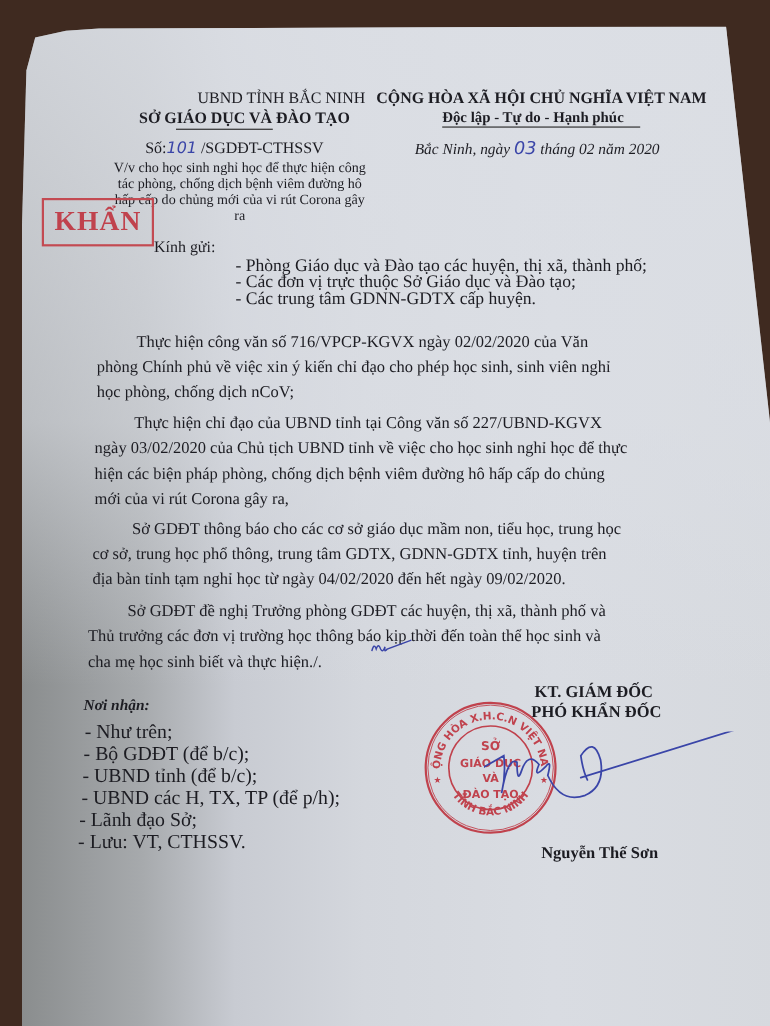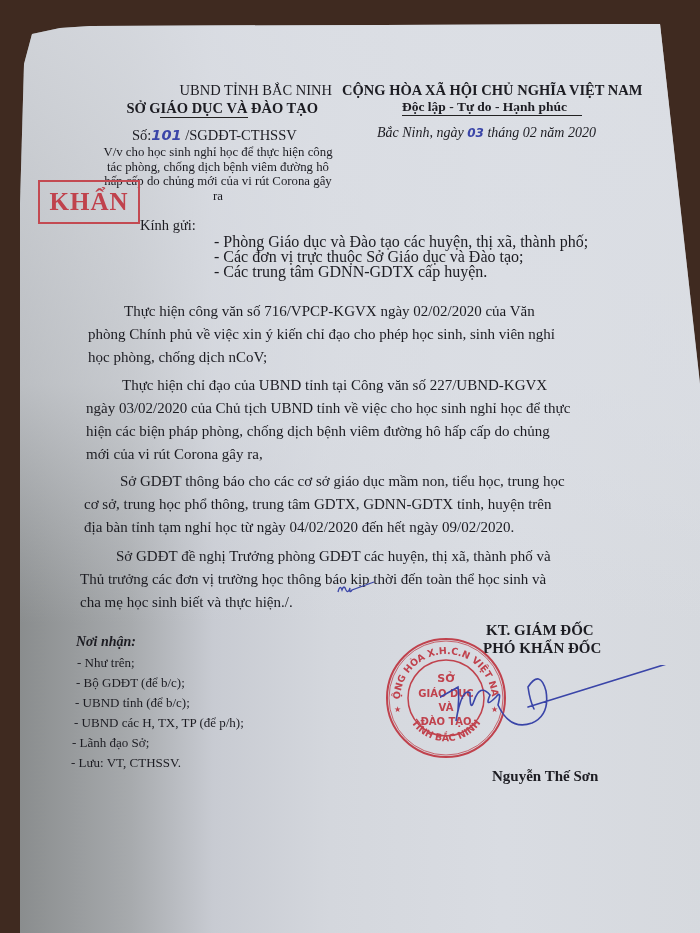--- a/index.html
+++ b/index.html
@@ -21,33 +21,33 @@
   }
   .abs { position: absolute; white-space: nowrap; }
   .c { text-align: right; }
   .hdr-left1 { left: 132px; top: 82px; width: 200px; font-size: 14.5px; }
   .hdr-left2 { left: 118px; top: 100px; width: 200px; font-size: 14.5px; font-weight: bold; }
   .hdr-left-line { left: 160px; top: 117px; width: 88px; height: 1px; background: #222; }
   .hdr-right1 { left: 342px; top: 82px; font-size: 14.5px; font-weight: bold; }
   .hdr-right2 { left: 402px; top: 99px; font-size: 13.5px; font-weight: bold; }
   .hdr-right-line { left: 402px; top: 115px; width: 180px; height: 1px; background: #222; }
   .date-line { left: 377px; top: 125px; font-size: 14px; font-style: italic; }
-  .hand { font-family: "DejaVu Sans", sans-serif; font-style: italic; color: #3a45a8; font-weight: bold; }
+  .hand { font-family: "DejaVu Sans", sans-serif; font-style: italic; color: #3a45a8; font-weight: normal; }
   .so-line { left: 132px; top: 127px; font-size: 14.5px; }
   .vv { left: 98px; top: 145px; width: 240px; font-size: 12.8px; line-height: 14.5px; text-align: center; white-space: normal; }
   .khan {
     left: 38px; top: 180px; width: 98px; height: 40px;
     border: 2px solid #c34a52; color: #c0424d; font-weight: bold;
     font-size: 25px; text-align: center; line-height: 40px; letter-spacing: 1px;
   }
   .kinh-gui { left: 140px; top: 217px; font-size: 14.5px; }
   .rcpt { font-size: 16px; }
   .para { font-size: 15px; line-height: 23px; }
   .noi-nhan { left: 76px; top: 634px; font-size: 14px; font-weight: bold; font-style: italic; text-align: center; }
-  .nn-item { font-size: 13px; }
+  .nn-item { font-size: 18px; }
   .sig-title { font-size: 15px; font-weight: bold; }
   .signer { left: 492px; top: 768px; font-size: 15px; font-weight: bold; }
   .stamp { left: 384px; top: 636px; width: 124px; height: 124px; }
   .sig { left: 440px; top: 665px; width: 262px; height: 75px; }
   .pen { left: 336px; top: 580px; width: 40px; height: 16px; }
 </style>
 </head>
 <body>
 
 <div class="paper"></div>
@@ -59,21 +59,21 @@
 
 <div class="abs so-line">
   <span>Số:</span><span class="hand">101</span><span> /SGDĐT-CTHSSV</span>
 </div>
 <div class="abs vv">V/v cho học sinh nghỉ học để thực hiện công tác phòng, chống dịch bệnh viêm đường hô hấp cấp do chủng mới của vi rút Corona gây ra</div>
 
 <div class="abs hdr-right1">CỘNG HÒA XÃ HỘI CHỦ NGHĨA VIỆT NAM</div>
 <div class="abs hdr-right2">Độc lập - Tự do - Hạnh phúc</div>
 <div class="abs hdr-right-line"></div>
 <div class="abs date-line">
-  <span>Bắc Ninh, ngày </span><span class="hand" style="font-size:12px">03</span><span> tháng 02 năm 2020</span>
+  <span>Bắc Ninh, ngày </span><span class="hand" style="font-size:16px">03</span><span> tháng 02 năm 2020</span>
 </div>
 
 <div class="abs khan">KHẨN</div>
 
 <div class="abs kinh-gui">Kính gửi:</div>
 <div class="abs rcpt" style="left:214px;top:233px">- Phòng Giáo dục và Đào tạo các huyện, thị xã, thành phố;</div>
 <div class="abs rcpt" style="left:214px;top:248px">- Các đơn vị trực thuộc Sở Giáo dục và Đào tạo;</div>
 <div class="abs rcpt" style="left:214px;top:263px">- Các trung tâm GDNN-GDTX cấp huyện.</div>
 
 <div class="abs para" style="left:124px;top:300px">Thực hiện công văn số 716/VPCP-KGVX ngày 02/02/2020 của Văn</div>

